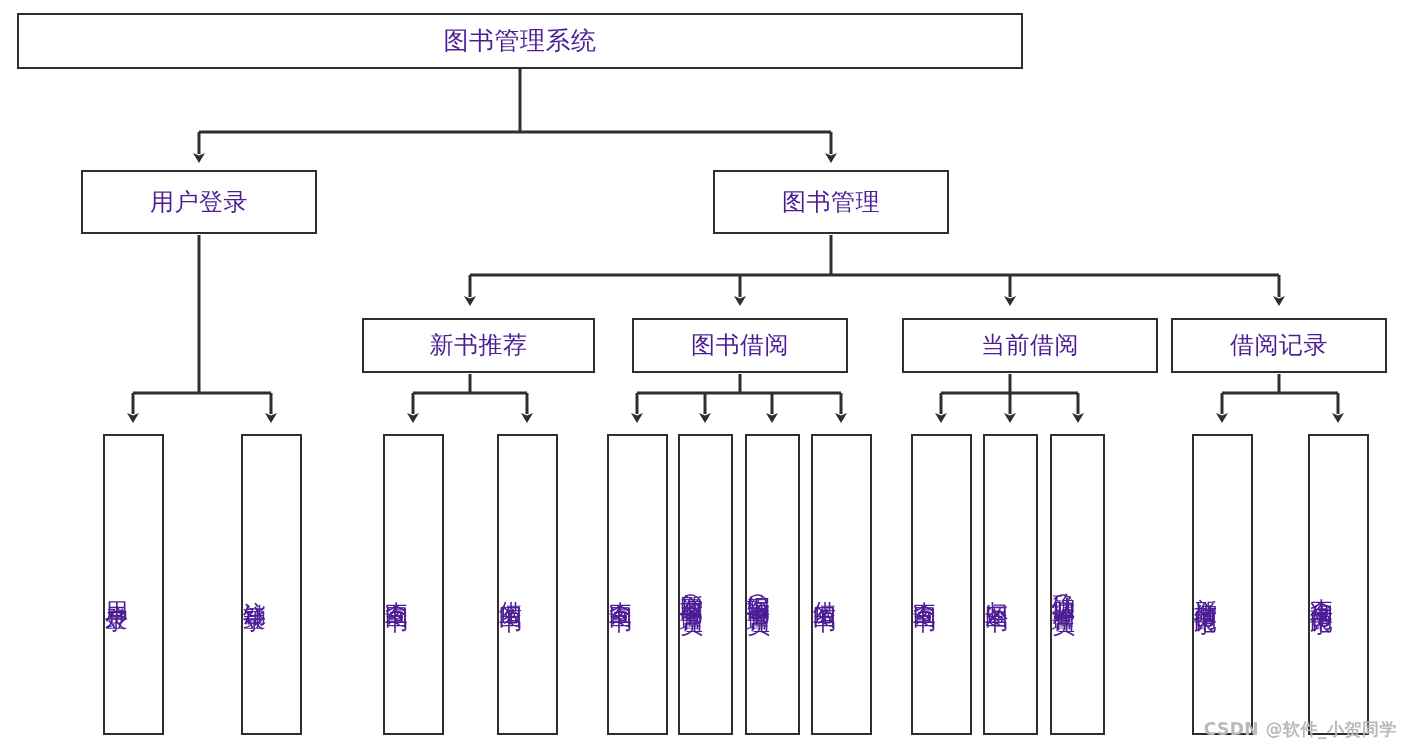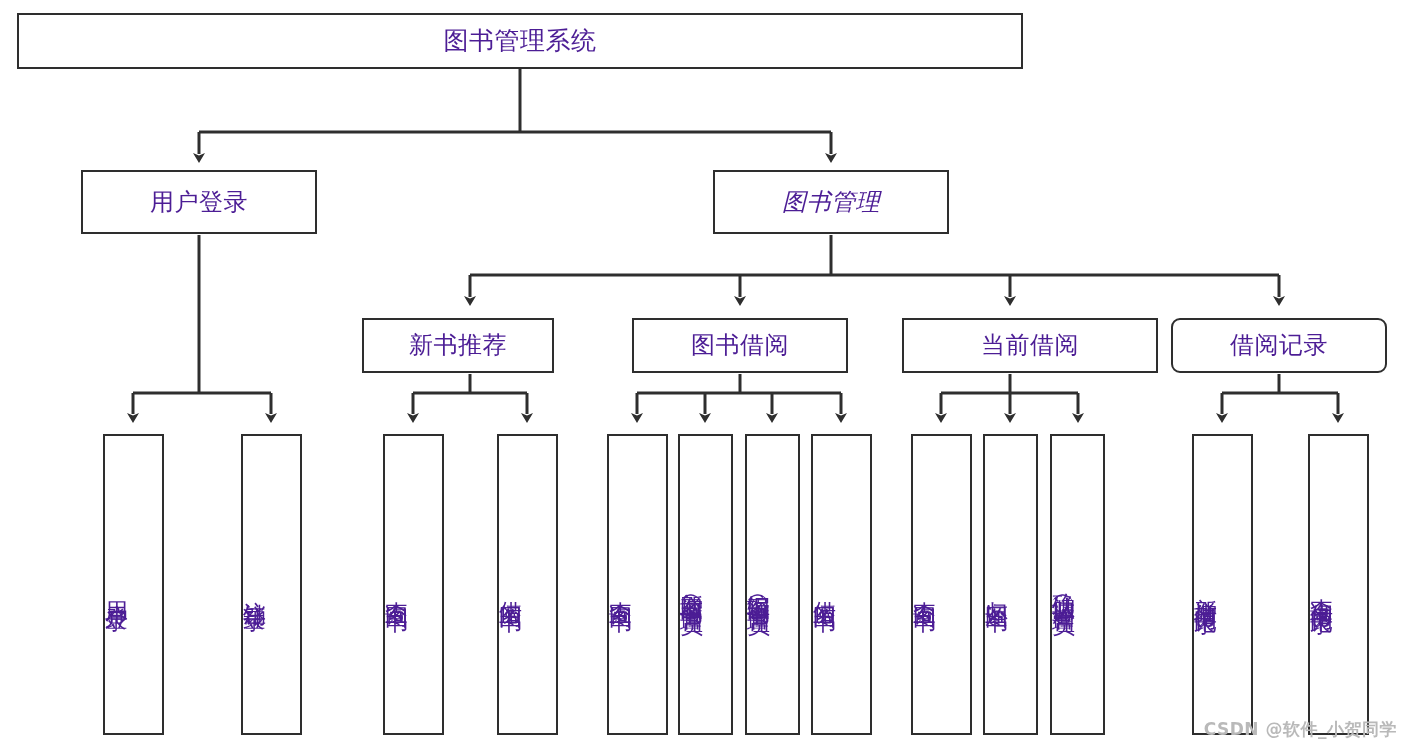--- a/index.html
+++ b/index.html
@@ -129,37 +129,37 @@
   </svg>
 
   <div class="node-box root horizontal" style="left:17px; top:13px; width:1006px; height:56px;">
     <span class="node-label">图书管理系统</span>
   </div>
 
   <div class="node-box horizontal" style="left:81px; top:170px; width:236px; height:64px;">
     <span class="node-label">用户登录</span>
   </div>
 
-  <div class="node-box horizontal" style="left:713px; top:170px; width:236px; height:64px;font-style:italic;">
+  <div class="node-box horizontal" style="left:713px; top:170px; width:236px; height:64px;">
     <span class="node-label">图书管理</span>
   </div>
 
-  <div class="node-box horizontal" style="left:362px; top:318px; width:192px; height:55px;">
+  <div class="node-box horizontal" style="left:362px; top:318px; width:233px; height:55px;">
     <span class="node-label">新书推荐</span>
   </div>
 
   <div class="node-box horizontal" style="left:632px; top:318px; width:216px; height:55px;">
     <span class="node-label">图书借阅</span>
   </div>
 
   <div class="node-box horizontal" style="left:902px; top:318px; width:256px; height:55px;">
     <span class="node-label">当前借阅</span>
   </div>
 
-  <div class="node-box horizontal" style="left:1171px; top:318px; width:216px; height:55px;border-radius:9px;">
+  <div class="node-box horizontal" style="left:1171px; top:318px; width:216px; height:55px;">
     <span class="node-label">借阅记录</span>
   </div>
 
   <div class="node-box vertical" style="left:103px; top:434px; width:61px; height:301px;">
     <span class="node-label">用户登录</span>
   </div>
   <div class="node-box vertical" style="left:241px; top:434px; width:61px; height:301px;">
     <span class="node-label">注销登录</span>
   </div>
 

